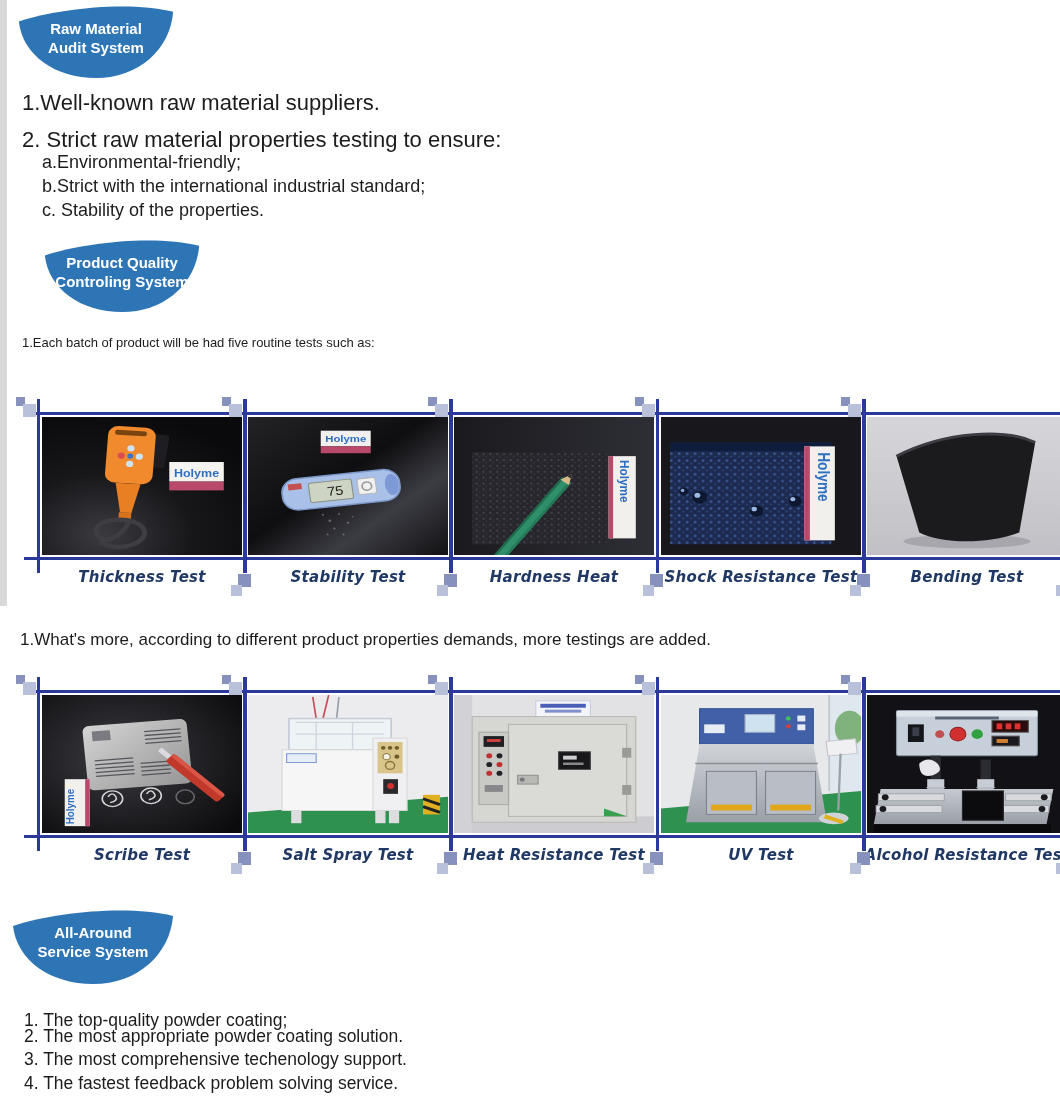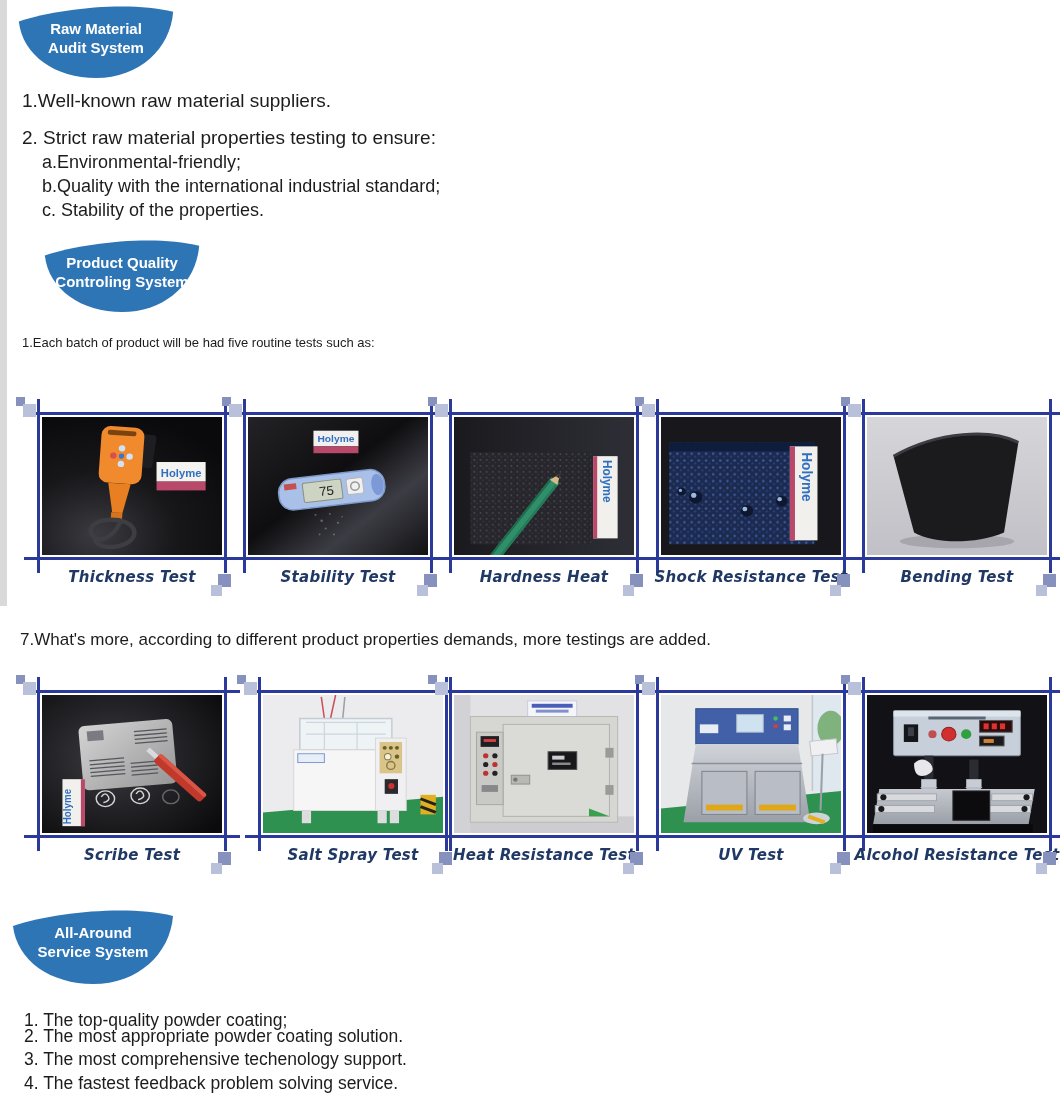--- a/index.html
+++ b/index.html
@@ -10,27 +10,27 @@
   .left-strip{position:absolute;left:0;top:0;width:7px;height:606px;background:#d9d9d9;}
   
   .badge{position:absolute;width:164px;height:76px;}
   .badge svg{position:absolute;left:0;top:0;width:100%;height:100%;}
   .badge .btxt{
     position:absolute;left:-18px;right:-18px;top:15px;text-align:center;
     color:#ffffff;font-weight:bold;font-size:15px;line-height:19px;white-space:nowrap;
   }
   
   .para{position:absolute;white-space:nowrap;color:#1c1c1c;}
-  .p-big{font-size:19px;}
+  .p-big{font-size:22px;}
   .p-sub{font-size:18px;text-align:center;}
   .p-mid{font-size:17px;}
   .p-list{font-size:17.5px;}
   
   :root{--navy:#2b3a9a;--sqdark:#8791be;--sqlight:#b9c0d9;}
-  .pframe{position:absolute;width:190px;height:148px;}
+  .pframe{position:absolute;width:210px;height:148px;}
   .fl{position:absolute;background:var(--navy);}
   .fl.top{left:-13px;right:-13px;top:0;height:3px;}
   .fl.bottom{left:-13px;right:-13px;bottom:0;height:3px;}
   .fl.left{top:-13px;bottom:-13px;left:0;width:3px;}
   .fl.right{top:-13px;bottom:-13px;right:0;width:3px;}
   .photo{position:absolute;left:5px;top:5px;right:5px;bottom:5px;background:#111;overflow:hidden;}
   .photo svg{display:block;width:100%;height:100%;}
   .sq{position:absolute;}
   .sq.tld{width:9px;height:9px;left:-21px;top:-15px;background:var(--sqdark);}
   .sq.tll{width:13px;height:13px;left:-14px;top:-8px;background:var(--sqlight);}
@@ -54,21 +54,21 @@
   </svg>
   <div class="btxt">
     <div>Raw Material</div>
     <div>Audit System</div>
   </div>
 </div>
 
 <div class="para p-big" style="left:22px;top:90px;">1.Well-known raw material suppliers.</div>
 <div class="para p-big" style="left:22px;top:127px;">2. Strict raw material properties testing to ensure:</div>
 <div class="para p-sub" style="left:42px;top:152px;">a.Environmental-friendly;</div>
-<div class="para p-sub" style="left:42px;top:176px;">b.Quality with the international industrial standard;</div>
+<div class="para p-sub" style="left:42px;top:176px;">b.Strict with the international industrial standard;</div>
 <div class="para p-sub" style="left:42px;top:200px;">c. Stability of the properties.</div>
 
 <div class="badge" style="left:8px;top:238px;margin-left:32px;">
   <svg viewBox="0 0 170 78" preserveAspectRatio="none">
     <path d="M5,18 C48,4 120,-3 165,8 C162,46 130,76 85,76 C43,76 9,53 5,18 Z" fill="#2E75B6"></path>
   </svg>
   <div class="btxt">
     <div>Product Quality</div>
     <div>Controling System</div>
   </div>
@@ -268,21 +268,21 @@
         </defs>
       <rect width="176" height="141" fill="url(#b-bg)"></rect>
       <ellipse cx="88" cy="127" rx="56" ry="7" fill="#a6a6ac"></ellipse>
       <path d="M26,40 C70,14 122,12 148,26 L134,118 C104,131 64,129 46,118 Z" fill="#1b1b1e"></path>
       <path d="M26,40 C70,14 122,12 148,26" fill="none" stroke="#3c3c42" stroke-width="3"></path>
     </svg>
   </div>
   <div class="caption">Bending Test</div>
 </div>
 
-<div class="para p-mid" style="left:20px;top:630px;font-size:17px;">7.What's more, according to different product properties demands, more testings are added.</div>
+<div class="para p-mid" style="left:20px;top:630px;font-size:17px;">1.What's more, according to different product properties demands, more testings are added.</div>
 
 <div class="pframe" style="left:37px;top:690px;">
   <div class="fl top"></div>
     <div class="fl bottom"></div>
   <div class="fl left"></div>
     <div class="fl right"></div>
   <div class="sq tld"></div>
     <div class="sq tll"></div>
   <div class="sq brd"></div>
     <div class="sq brl"></div>
@@ -333,21 +333,21 @@
       <g>
         <rect x="20" y="86" width="22" height="48" fill="#f2f0ec"></rect>
         <rect x="38" y="86" width="4" height="48" fill="#b8496b"></rect>
         <text transform="rotate(-90 28 132)" x="28" y="132" font-size="10" font-weight="bold" fill="#2f6fc1">Holyme</text>
       </g>
     </svg>
   </div>
   <div class="caption">Scribe Test</div>
 </div>
 
-<div class="pframe" style="left:258px;top:690px;">
+<div class="pframe" style="left:243px;top:690px;">
   <div class="fl top"></div>
     <div class="fl bottom"></div>
   <div class="fl left"></div>
     <div class="fl right"></div>
   <div class="sq tld"></div>
     <div class="sq tll"></div>
   <div class="sq brd"></div>
     <div class="sq brl"></div>
   <div class="photo">
     <svg viewBox="0 0 176 141" preserveAspectRatio="none">

